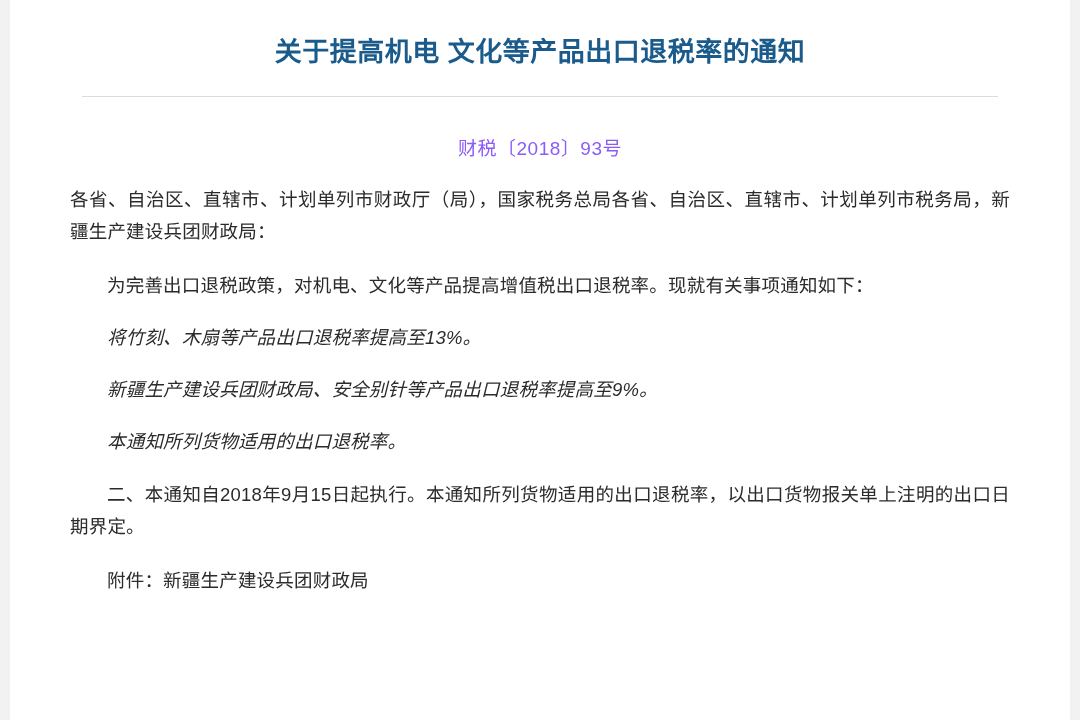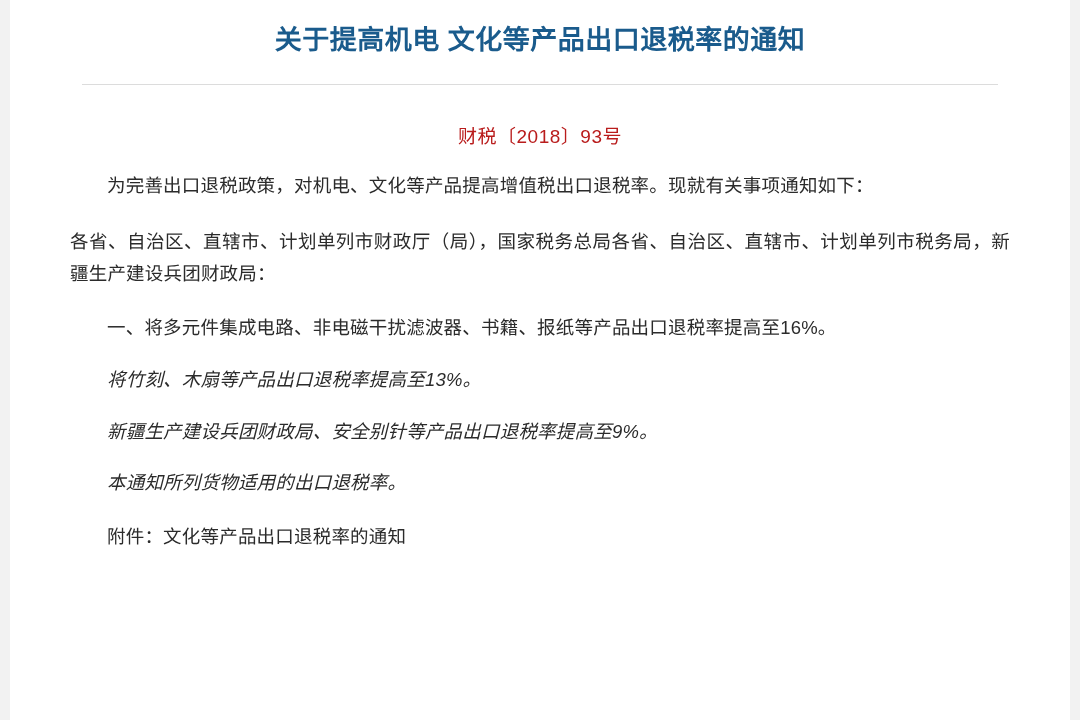--- a/index.html
+++ b/index.html
@@ -39,41 +39,41 @@
     position: absolute;
     left: 10px;
     top: 0;
     width: 1060px;
     height: 720px;
     box-sizing: border-box;
     padding: 0 60px;
   }
 
   .doc-title {
-    margin: 0;
+    margin: 12px;
     padding-top: 22px;
     text-align: center;
     color: #1a5b8c;
     font-size: 27px;
     font-weight: bold;
     letter-spacing: 0.5px;
     line-height: 1.35;
   }
 
   .title-rule {
     margin: 26px 12px 0 12px;
     height: 1px;
     background: #dcdcdc;
   }
 
   .doc-number {
     text-align: center;
     margin-top: 36px;
     font-size: 19px;
-    color: #b91c1c;
+    color: #8b5cf6;
     letter-spacing: 0.5px;
   }
 
   .para {
     margin: 0;
     padding-top: 22px;
     font-size: 18.5px;
     line-height: 1.72;
     color: #2b2b2b;
     text-align: justify;
@@ -99,29 +99,29 @@
   <div class="gutter-right"></div>
 
   <div class="content">
 
     <h1 class="doc-title">关于提高机电 文化等产品出口退税率的通知</h1>
 
     <div class="title-rule"></div>
 
     <div class="doc-number">财税〔2018〕93号</div>
 
+    <p class="para first">各省、自治区、直辖市、计划单列市财政厅（局），国家税务总局各省、自治区、直辖市、计划单列市税务局，新疆生产建设兵团财政局：</p>
+
     <p class="para indent">为完善出口退税政策，对机电、文化等产品提高增值税出口退税率。现就有关事项通知如下：</p>
 
-    <p class="para first">各省、自治区、直辖市、计划单列市财政厅（局），国家税务总局各省、自治区、直辖市、计划单列市税务局，新疆生产建设兵团财政局：</p>
-
-    <p class="para indent">一、将多元件集成电路、非电磁干扰滤波器、书籍、报纸等产品出口退税率提高至16%。</p>
 
     <p class="para indent tight">将竹刻、木扇等产品出口退税率提高至13%。</p>
 
     <p class="para indent tight">新疆生产建设兵团财政局、安全别针等产品出口退税率提高至9%。</p>
 
     <p class="para indent tight">本通知所列货物适用的出口退税率。</p>
 
+    <p class="para indent">二、本通知自2018年9月15日起执行。本通知所列货物适用的出口退税率，以出口货物报关单上注明的出口日期界定。</p>
 
-    <p class="para indent">附件：文化等产品出口退税率的通知</p>
+    <p class="para indent">附件：新疆生产建设兵团财政局</p>
 
   </div>
 </div>
 
 </body></html>

